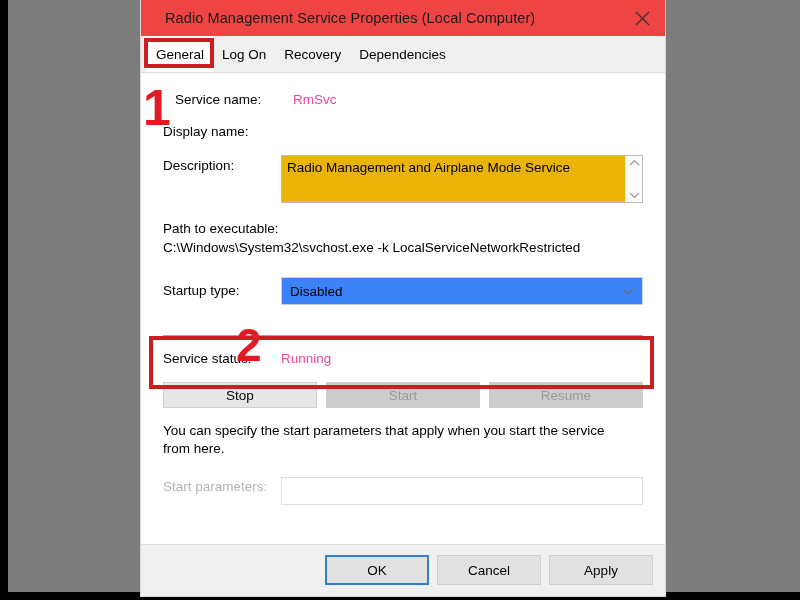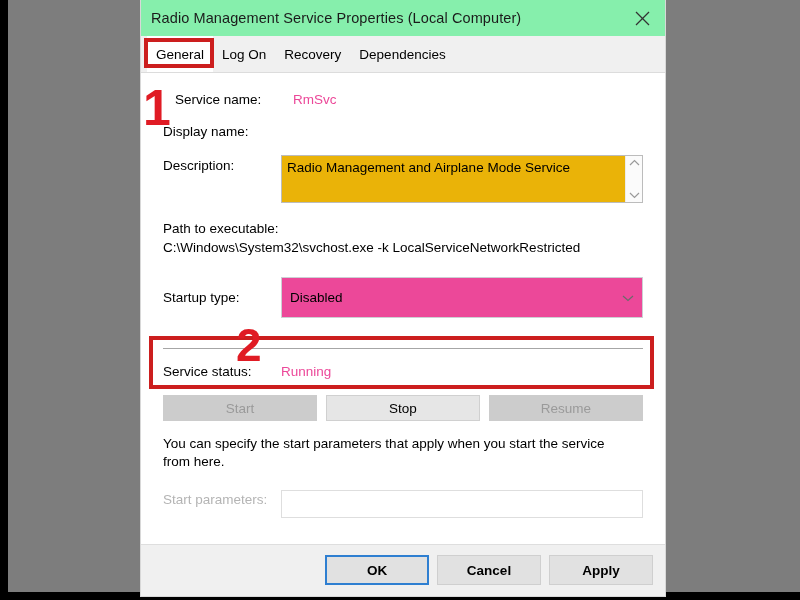--- a/index.html
+++ b/index.html
@@ -40,25 +40,25 @@
     background: #ffffff;
     border: 1px solid #d8d8d8;
     border-top: none;
     display: flex;
     flex-direction: column;
   }
 
   
   .titlebar {
     height: 36px;
-    background: #86efac;
+    background: #ef4444;
     display: flex;
     align-items: center;
     flex: 0 0 auto;
-    padding-left: 10px;
+    padding-left: 24px;
   }
   .titlebar-text {
     font-size: 14.5px;
     color: #1b1b1b;
     white-space: nowrap;
     letter-spacing: 0.1px;
     flex: 1 1 auto;
   }
   .close-btn {
     width: 46px;
@@ -171,22 +171,22 @@
   #path-value { font-size: 13.5px; color: #000; line-height: 19px; }
 
   
   #row-startup {
     margin-top: 20px;
     display: flex;
     align-items: center;
   }
   .combo {
     flex: 1 1 auto;
-    height: 41px;
-    background: #ec4899;
+    height: 28px;
+    background: #3b82f6;
     border: 1px solid #ccd0d3;
     display: flex;
     align-items: center;
     padding: 0 8px;
     cursor: default;
   }
   .combo-value {
     flex: 1 1 auto;
     font-size: 13.5px;
     color: #000;
@@ -271,21 +271,20 @@
   .footer {
     flex: 0 0 auto;
     height: 52px;
     background: #f0f0f0;
     border-top: 1px solid #dedede;
     display: flex;
     align-items: flex-start;
     justify-content: flex-end;
     gap: 8px;
     padding: 10px 12px 0 0;
-    font-weight: bold;
   }
   .footbtn {
     width: 104px;
     height: 30px;
     background: #e1e1e1;
     border: 1px solid #cfcfcf;
     font-size: 13.5px;
     color: #000;
     display: flex;
     align-items: center;
@@ -397,27 +396,27 @@
     </div>
 
     <div id="separator"></div>
 
     <div class="frow" id="row-status">
       <div class="flabel">Service status:</div>
       <div class="fvalue">Running</div>
     </div>
 
     <div id="action-buttons">
-      <div class="actbtn disabled">
-        <span>Start</span>
-      </div>
       <div class="actbtn enabled">
         <span>Stop</span>
       </div>
       <div class="actbtn disabled">
+        <span>Start</span>
+      </div>
+      <div class="actbtn disabled">
         <span>Resume</span>
       </div>
     </div>
 
     <div id="hint-text">You can specify the start parameters that apply when you start the service from here.</div>
 
     <div id="row-params">
       <div class="flabel">Start parameters:</div>
       <input class="textinput" type="text" placeholder="" style="">
     </div>

